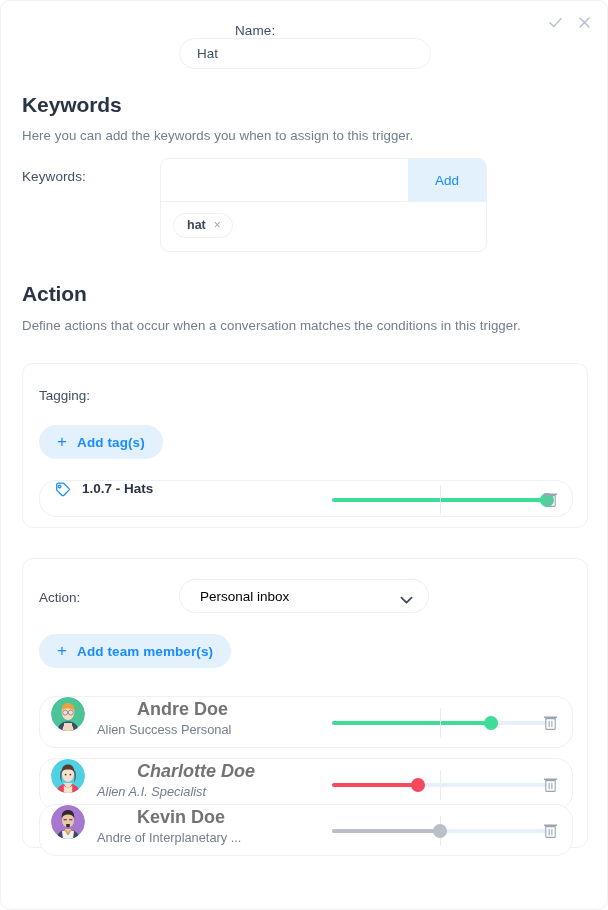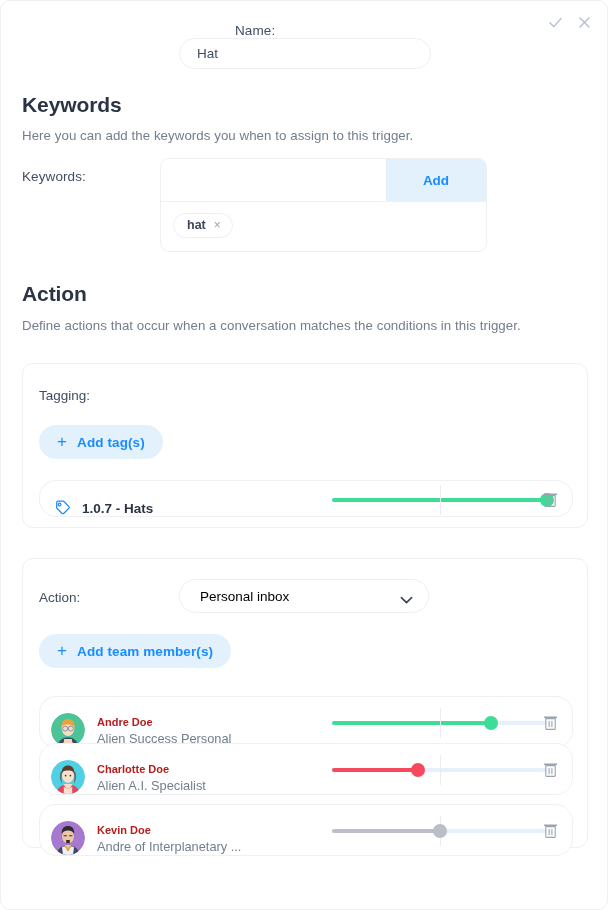--- a/index.html
+++ b/index.html
@@ -66,23 +66,23 @@
     border: 1px solid #edeff3; border-radius: 9px;
     background: #fff; overflow: hidden;
   }
   .kw-top { display: flex; align-items: stretch; height: 43px; border-bottom: 1px solid #eef1f5; }
   .kw-input {
     flex: 1 1 auto; border: none; outline: none; background: transparent;
     font-family: "Liberation Sans", sans-serif;
     font-size: 13.5px; color: #414e62; padding: 0 14px;
   }
   .kw-add {
-    flex: none; width: 100px;
+    flex: none; width: 78px;
     background: #e3f1fd; color: #1a8cff;
-    font-size: 13.5px; font-weight: bold;
+    font-size: 13.5px; font-weight: normal;
     border: none; cursor: pointer;
     font-family: "Liberation Sans", sans-serif;
   }
   .kw-chips { padding: 11px 12px 13px 12px; min-height: 45px; }
   .chip {
     display: inline-flex; align-items: center; gap: 8px;
     border: 1px solid #eceff4; border-radius: 14px;
     padding: 4px 11px 5px 13px;
     font-size: 12.5px; font-weight: bold; color: #3d4759;
     background: #fff;
@@ -118,35 +118,35 @@
   .plus { font-size: 17px; font-weight: normal; line-height: 1; position: relative; top: -1px; }
 
   #add-tags-btn   { position: absolute; left: 16px; top: 61px; }
   #add-members-btn{ position: absolute; left: 16px; top: 75px; }
 
   
   .item-row {
     position: absolute; left: 16px; width: 534px;
     border: 1px solid #eef0f4; border-radius: 17px;
     background: #fff;
-    display: flex; align-items: flex-end;
+    display: flex; align-items: flex-start;
   }
   #tag-row { top: 116px; height: 37px; }
   .member-row { height: 52px; }
   #member-row-0 { top: 137px; }
-  #member-row-1 { top: 184px; }
+  #member-row-1 { top: 199px; font-style: italic; }
   #member-row-2 { top: 245px; }
 
   .tag-ico { margin-left: 14px; width: 17px; height: 17px; flex: none; }
   .tag-name { margin-left: 11px; font-size: 13.5px; font-weight: bold; color: #2b3445; }
 
   .avatar { margin-left: 11px; width: 34px; height: 34px; flex: none; border-radius: 50%; overflow: hidden; }
   .avatar svg { display: block; }
   .member-text { margin-left: 12px; }
-  .member-name { font-size: 11px; font-weight: bold; color: #b91c1c; line-height: 1.35; }
+  .member-name { font-size: 18px; font-weight: bold; color: #737373; line-height: 1.35; margin-left: 40px; }
   .member-role { font-size: 12.8px; color: #737e8d; line-height: 1.35; }
 
   
   .slider {
     position: absolute; left: 292px; width: 215px; height: 20px;
   }
   .slider .track {
     position: absolute; left: 0; top: 8px; width: 100%; height: 4px;
     border-radius: 2px; background: #e6f0fb;
   }

